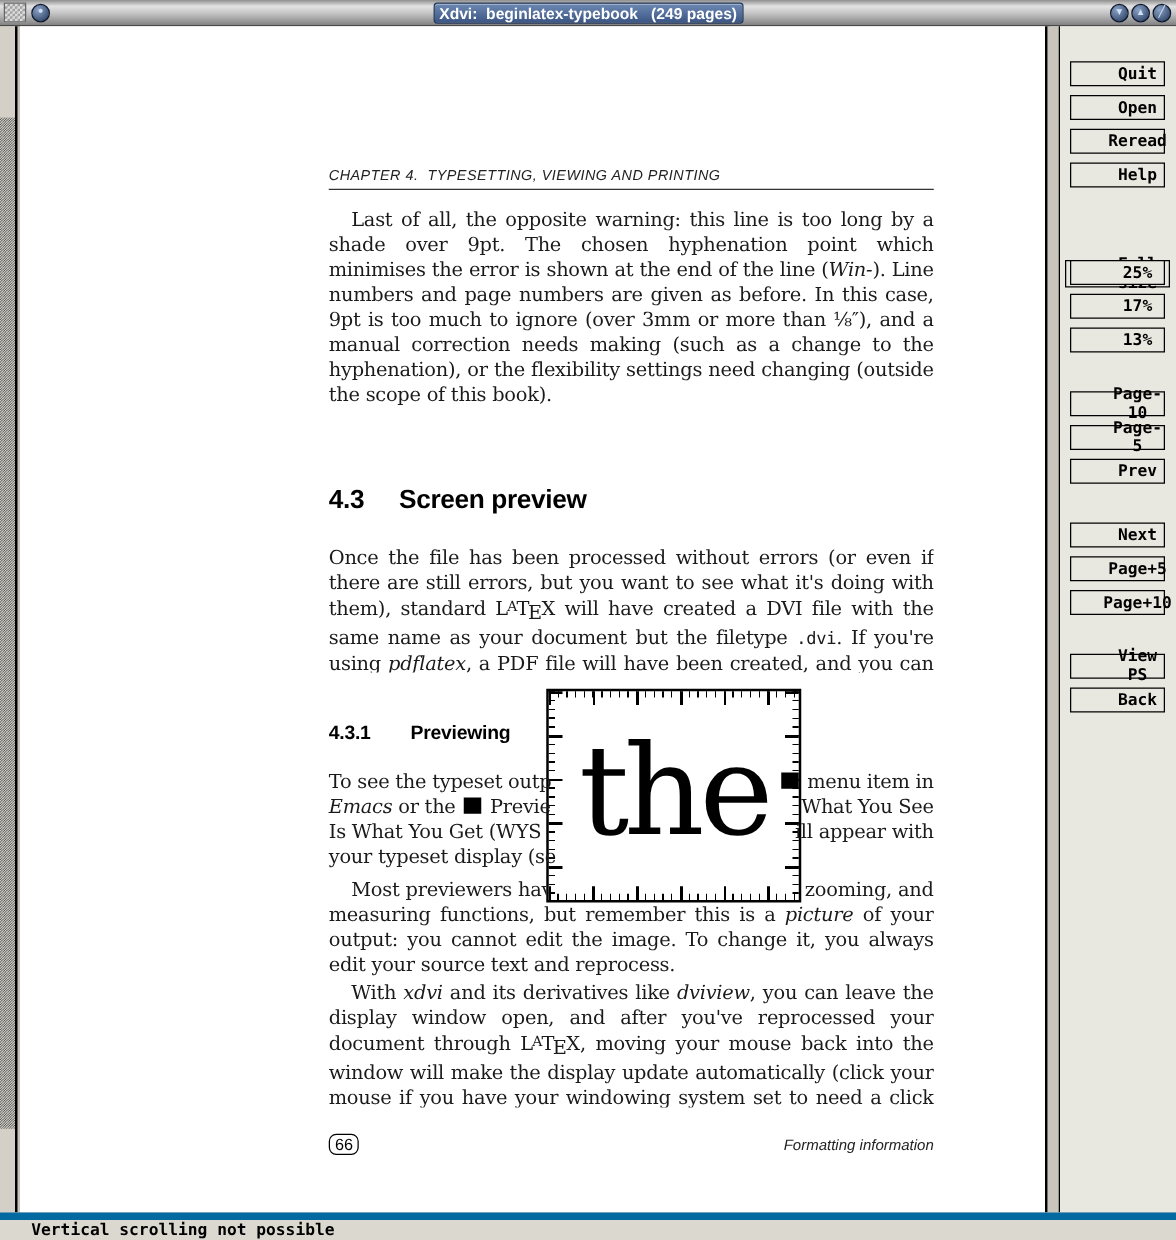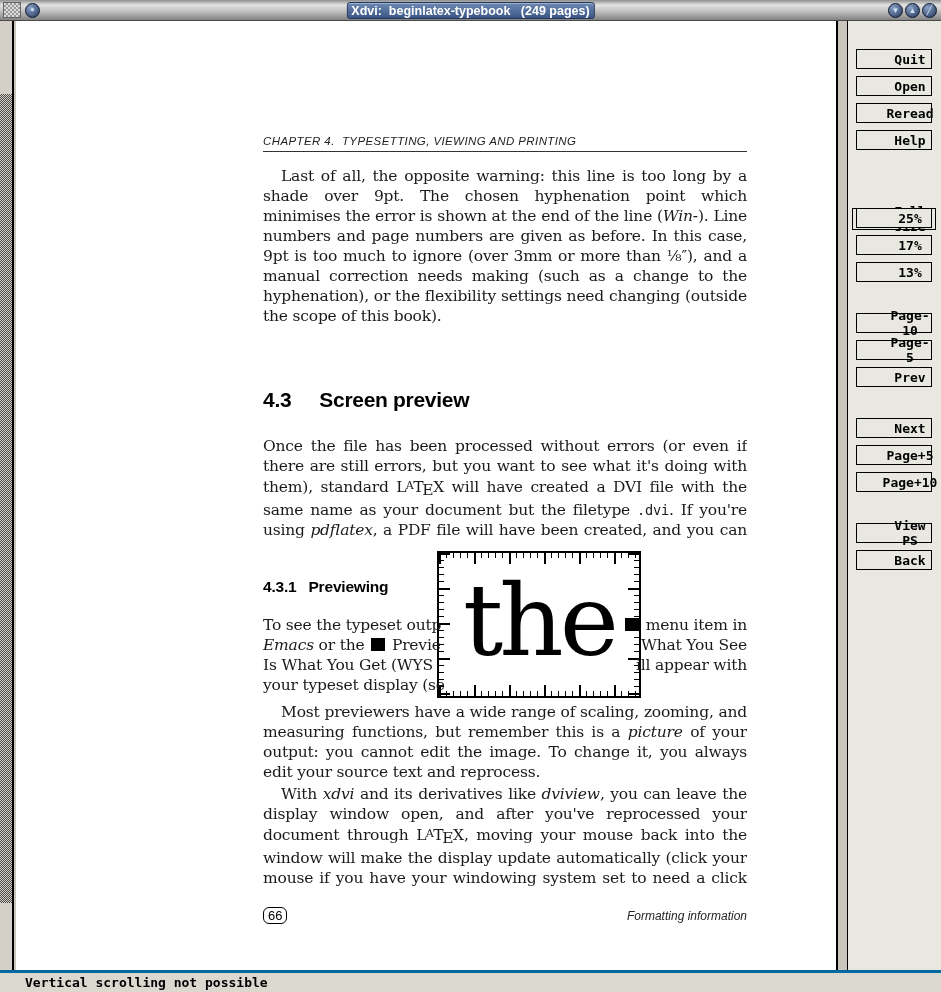--- a/index.html
+++ b/index.html
@@ -57,28 +57,28 @@
   .lxa { font-size:.72em; vertical-align:.28em; margin-left:-.05em; margin-right:-.04em; }
   .lxe { vertical-align:-.2em; margin-left:-.07em; margin-right:-.02em; }
   .ph-box { display:inline-block; width:14px; height:13px; background:#000;
     vertical-align:-1px; margin:0 2px; }
 
   .h1 { position:absolute; left:247px; top:367px;
     font:bold 21px "Liberation Sans", sans-serif; letter-spacing:-.3px; color:#000; }
   .h1 .num { margin-right:28px; }
   .h2 { position:absolute; left:247px; top:557px;
     font:bold 15.5px "Liberation Sans", sans-serif; letter-spacing:-.2px; color:#000; }
-  .h2 .num { margin-right:12px; }
+  .h2 .num { margin-right:32px; }
 
   .srows { position:absolute; left:247px; top:595px; width:484px; height:80px; z-index:3; }
   .srow { display:flex; justify-content:space-between; height:20px;
     font:15.5px "DejaVu Serif", serif; letter-spacing:-.2px; color:#1a1a1a; }
 
   
-  .magnifier { position:absolute; left:421px; top:530px; width:204px; height:147px;
+  .magnifier { position:absolute; left:421px; top:530px; width:204px; height:171px;
     background:#fff; border:2px solid #000; z-index:2;
     display:flex; align-items:center; justify-content:center; }
   .mag-word { font:100px "DejaVu Serif", serif; color:#000; letter-spacing:-4px;
     padding-bottom:8px; }
   .tick { position:absolute; background-repeat:no-repeat, no-repeat; }
   .tick.h { left:0; right:0; height:11px;
     background-image:
       repeating-linear-gradient(90deg,#000 0 2px,transparent 2px 35px),
       repeating-linear-gradient(90deg,#000 0 1px,transparent 1px 7px);
     background-size:100% 11px,100% 5px; }
@@ -100,21 +100,21 @@
   .panel { position:absolute; left:848px; top:21px; right:0; bottom:22px;
     background:#e9e8e0; }
   .xbtn { position:absolute; left:8px; width:76px; height:20px;
     background:#e9e8e0; border:1.5px solid #000;
     font:bold 13px "DejaVu Sans Mono", monospace; color:#000;
     display:flex; align-items:center; justify-content:center; cursor:pointer;padding-left:32px; }
   .xbtn.wide { left:4px; width:84px; height:22px;margin-top:28px; }
 
   
   .statusbar { position:absolute; left:0; right:0; bottom:0; height:22px;
-    background:#dbd8d0; border-top:3px solid #0369a1;
+    background:#dbd8d0; border-top:6px solid #0369a1;
     display:flex; align-items:center; padding-left:25px;
     font:bold 13px "DejaVu Sans Mono", monospace; color:#000; }
 </style>
 </head>
 <body>
 
 <div class="win">
 
   <div class="titlebar">
     <div class="app-icon"></div>

